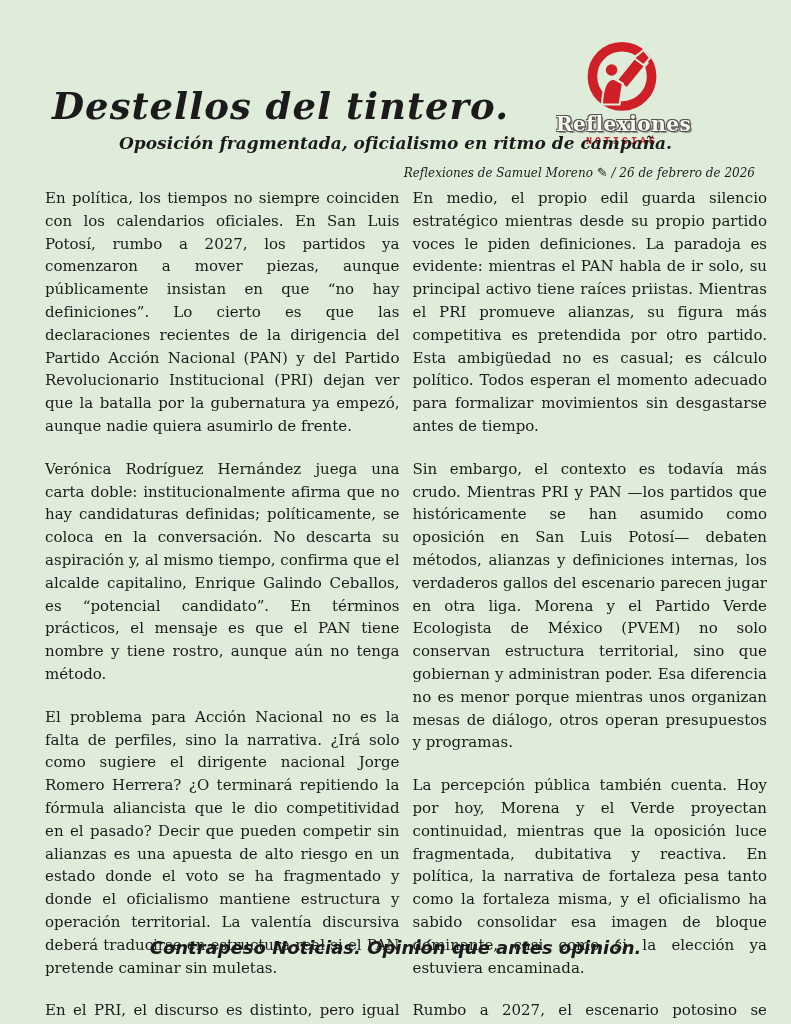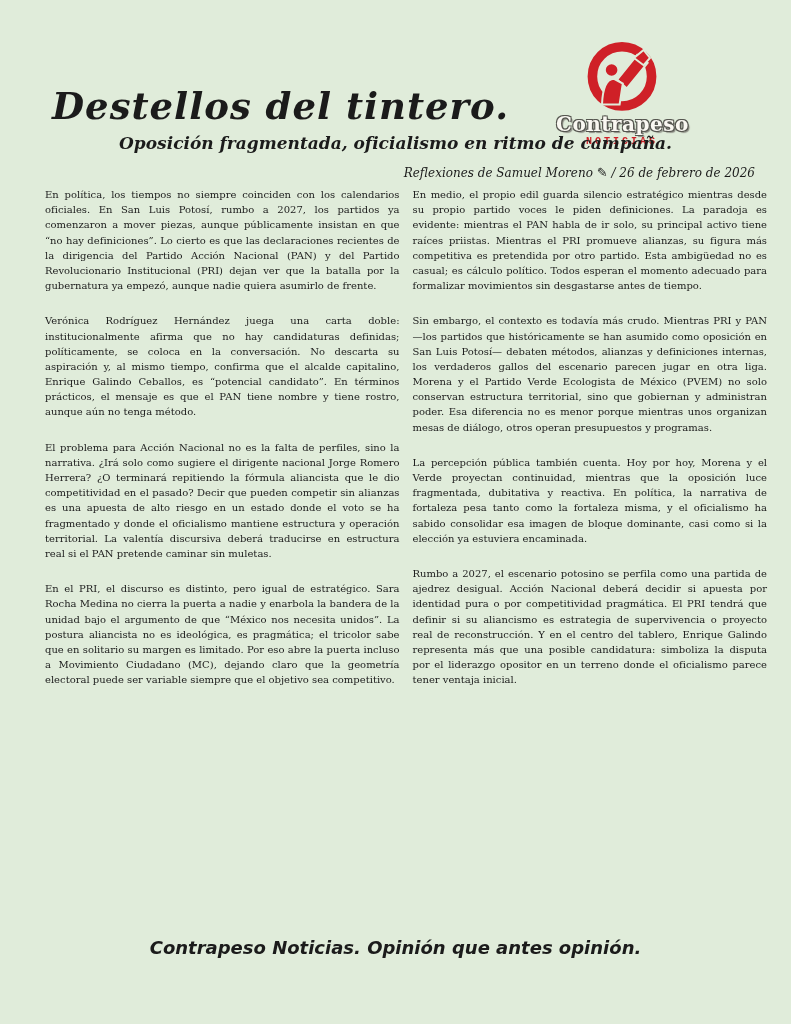--- a/index.html
+++ b/index.html
@@ -81,21 +81,21 @@
     position: absolute;
     left: 45px;
     top: 187px;
     width: 722px;
     display: flex;
     gap: 13px;
   }
   .col { flex: 1 1 0; min-width: 0; }
   .col p {
     margin: 0 0 20px 0;
-    font-size: 10px;
+    font-size: 15px;
     line-height: 1.52;
     text-align: justify;
   }
 
   
   .tagline {
     position: absolute;
     left: 0; right: 0;
     top: 937px;
     margin: 0;
@@ -114,21 +114,21 @@
   <h1 class="script-title">Destellos del tintero.</h1>
 
   <div class="logo">
     <svg viewBox="0 0 100 100" width="80" height="80" aria-hidden="true">
       <circle cx="50" cy="48" r="37" fill="none" stroke="#cf2027" stroke-width="12"></circle>
       <polygon points="44,52 69,21 82,31 56,63" fill="#cf2027" stroke="#e0ecda" stroke-width="2.5"></polygon>
       <polygon points="65,25 77,15 85,25 77,34" fill="#cf2027" stroke="#e0ecda" stroke-width="2.5"></polygon>
       <circle cx="37" cy="40" r="8.5" fill="#cf2027" stroke="#e0ecda" stroke-width="2.5"></circle>
       <path d="M25,83 C26,61 31,51 40,51 L51,57 L47,83 Z" fill="#cf2027" stroke="#e0ecda" stroke-width="2.5"></path>
     </svg>
-    <div class="logo-word">Contrapeso</div>
+    <div class="logo-word">Reflexiones</div>
     <div class="logo-sub">NOTICIAS</div>
   </div>
 
   <h2 class="headline">Oposición fragmentada, oficialismo en ritmo de campaña.</h2>
 
   <div class="byline">
     <span>Reflexiones de Samuel Moreno</span>
     <span class="pencil">✎</span>
     <span>/ 26 de febrero de 2026</span>
   </div>

